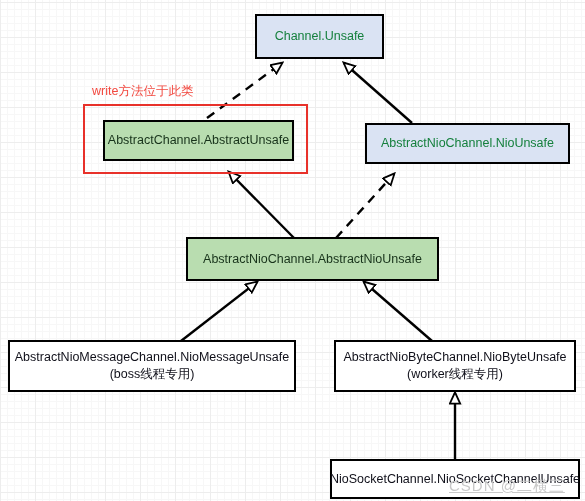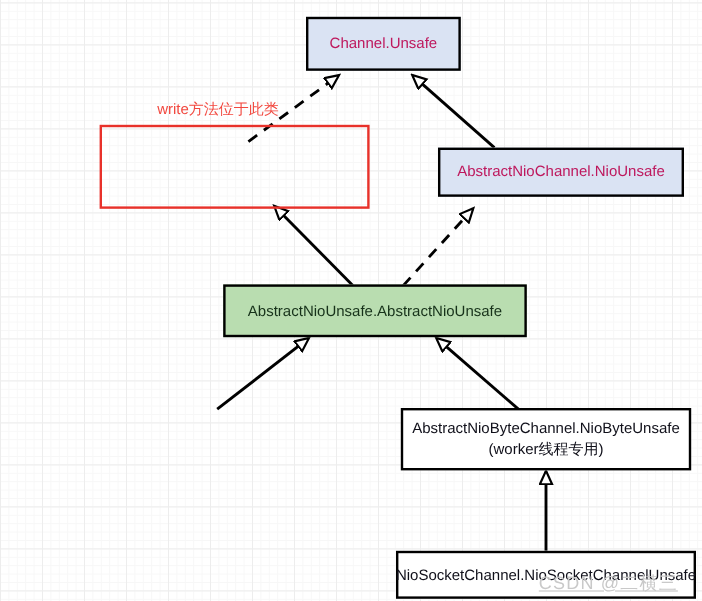--- a/index.html
+++ b/index.html
@@ -42,21 +42,21 @@
     line-height: 1.35;
     color: #1a1a2e;
     white-space: pre-line;
   }
   .node.green {
     background: #b9ddb0;
     color: #17321a;
   }
   .node.blue {
     background: #dae3f3;
-    color: #be185d;
+    color: #15803d;
   }
   .node.white {
     background: #ffffff;
     color: #10101a;
   }
   .highlight-frame {
     position: absolute;
     box-sizing: border-box;
     border: 2px solid #e8312a;
     background: transparent;
@@ -98,29 +98,32 @@
 
     <line x1="181" y1="341" x2="257" y2="282" stroke="#000000" stroke-width="2.4" marker-end="url(#hollow-tri)"></line>
 
     <line x1="432" y1="341" x2="364" y2="282" stroke="#000000" stroke-width="2.4" marker-end="url(#hollow-tri)"></line>
 
     <line x1="455" y1="459" x2="455" y2="393" stroke="#000000" stroke-width="2.4" marker-end="url(#hollow-tri)"></line>
   </svg>
 
   <div class="highlight-frame" style="left:83px; top:104px; width:225px; height:70px;"></div>
 
-  <div class="annotation" style="left:92px; top:83px;margin-left:39px;">write方法位于此类</div>
+  <div class="annotation" style="left:92px; top:83px;">write方法位于此类</div>
 
   <div class="node blue" style="left:255px; top:14px; width:129px; height:45px;">Channel.Unsafe</div>
 
+  <div class="node green" style="left:103px; top:120px; width:191px; height:41px;">AbstractChannel.AbstractUnsafe</div>
 
   <div class="node blue" style="left:324px; top:123px; width:205px; height:41px;margin-left:41px;">AbstractNioChannel.NioUnsafe</div>
 
-  <div class="node green" style="left:186px; top:237px; width:253px; height:44px;">AbstractNioUnsafe.AbstractNioUnsafe</div>
+  <div class="node green" style="left:186px; top:237px; width:253px; height:44px;">AbstractNioChannel.AbstractNioUnsafe</div>
 
+  <div class="node white" style="left:8px; top:340px; width:288px; height:52px;">AbstractNioMessageChannel.NioMessageUnsafe
+(boss线程专用)</div>
 
   <div class="node white" style="left:330px; top:459px; width:250px; height:40px;">NioSocketChannel.NioSocketChannelUnsafe</div>
 
   <div class="node white" style="left:334px; top:340px; width:242px; height:52px;">AbstractNioByteChannel.NioByteUnsafe
 (worker线程专用)</div>
 
   <div class="watermark" style="left:449px; top:477px;">CSDN @二横三</div>
 
 </div>
 

